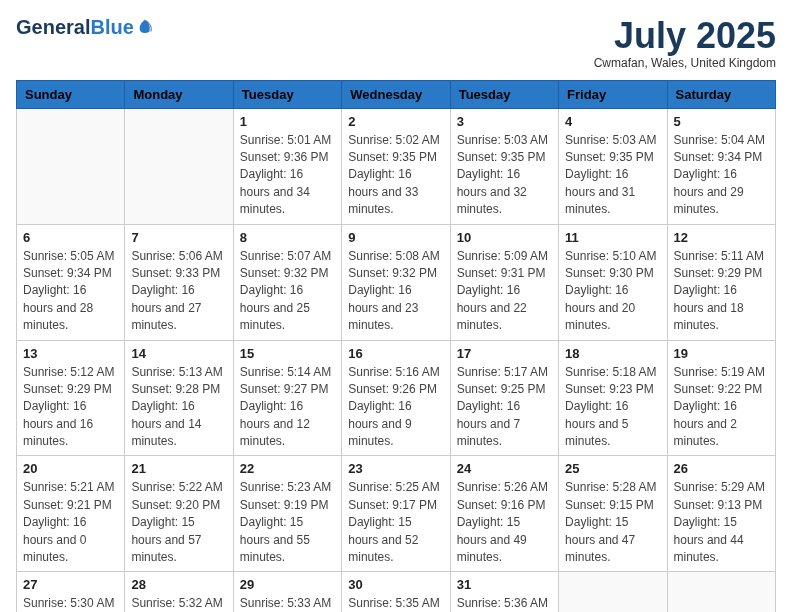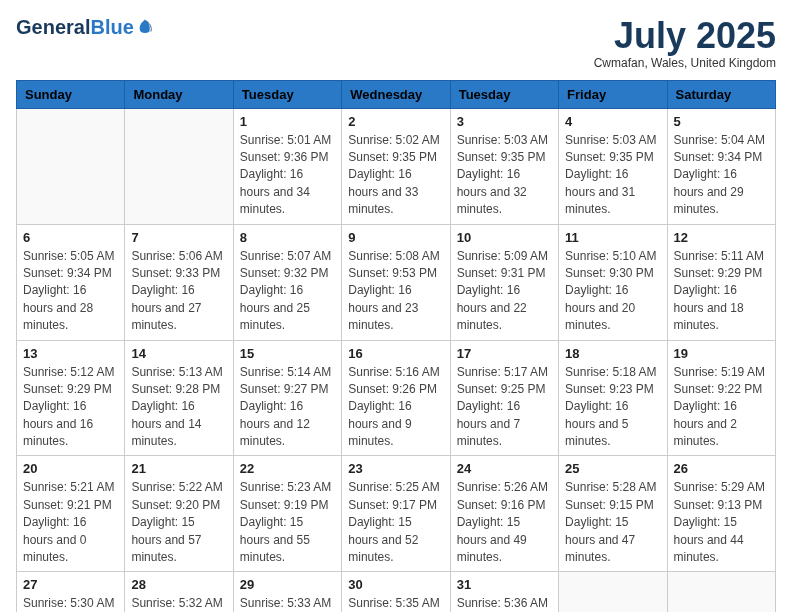--- a/index.html
+++ b/index.html
@@ -171,21 +171,21 @@
         </td>
         <td>
           <span class="day-number">8</span>
           <div class="day-info">Sunrise: 5:07 AM
 Sunset: 9:32 PM
 Daylight: 16 hours and 25 minutes.</div>
         </td>
         <td>
           <span class="day-number">9</span>
           <div class="day-info">Sunrise: 5:08 AM
-Sunset: 9:53 PM
+Sunset: 9:32 PM
 Daylight: 16 hours and 23 minutes.</div>
         </td>
         <td>
           <span class="day-number">10</span>
           <div class="day-info">Sunrise: 5:09 AM
 Sunset: 9:31 PM
 Daylight: 16 hours and 22 minutes.</div>
         </td>
         <td>
           <span class="day-number">11</span>

